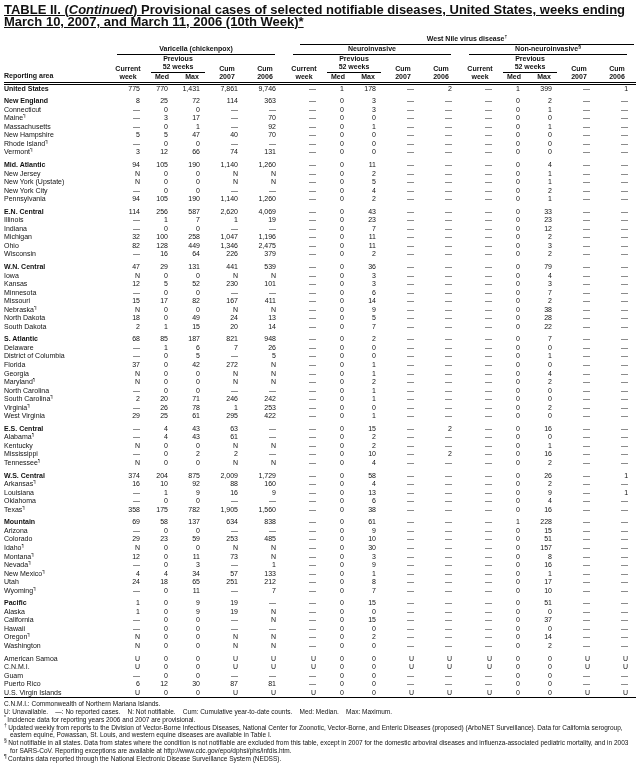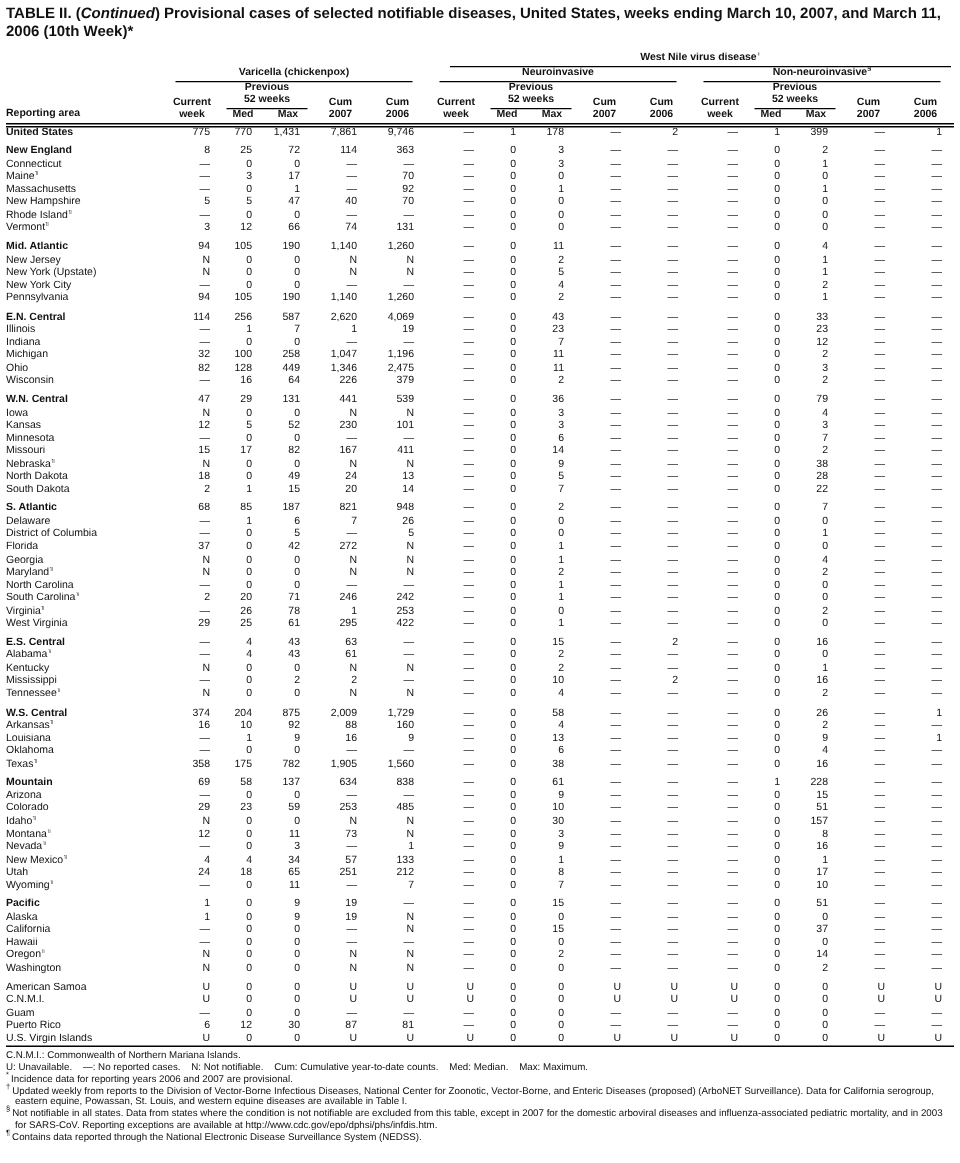--- a/index.html
+++ b/index.html
@@ -1,19 +1,19 @@
 <!DOCTYPE html>
 <html><head>
 <meta charset="utf-8">
 <style>
   html,body{margin:0;padding:0;background:#fff;}
   body{width:640px;height:775px;overflow:hidden;color:#111;
        font-family:"Liberation Sans","DejaVu Sans",sans-serif;}
   .page{padding:3px 4px 0 4px;}
-  .title{font-size:10px;font-weight:bold;line-height:11.8px;letter-spacing:0;margin:1px 0 7px 0;}
+  .title{font-size:13px;font-weight:bold;line-height:11.8px;letter-spacing:0;margin:1px 0 7px 0;text-decoration:underline;}
   .title .cont{font-style:italic;}
   table.tbl{border-collapse:collapse;table-layout:fixed;width:632px;}
   th,td{margin:0;padding:0;font-size:7px;overflow:hidden;white-space:nowrap;}
   thead th{font-weight:bold;vertical-align:bottom;line-height:8.2px;text-align:center;}
   thead .gl{border-bottom:1px solid #000;margin:0 9px;padding-bottom:1px;}
   thead .gl-wnv{border-bottom:1px solid #000;margin:0 2px 0 16px;padding-bottom:1px;}
   thead .w52{border-bottom:1px solid #000;margin:0 3px;padding-bottom:1px;}
   thead th.rlabel{text-align:left;vertical-align:bottom;padding-bottom:1px;}
   tr.dbl td{border-top:1px solid #000;border-bottom:1px solid #000;height:1px;padding:0;}
   tbody td{line-height:8.55px;}

